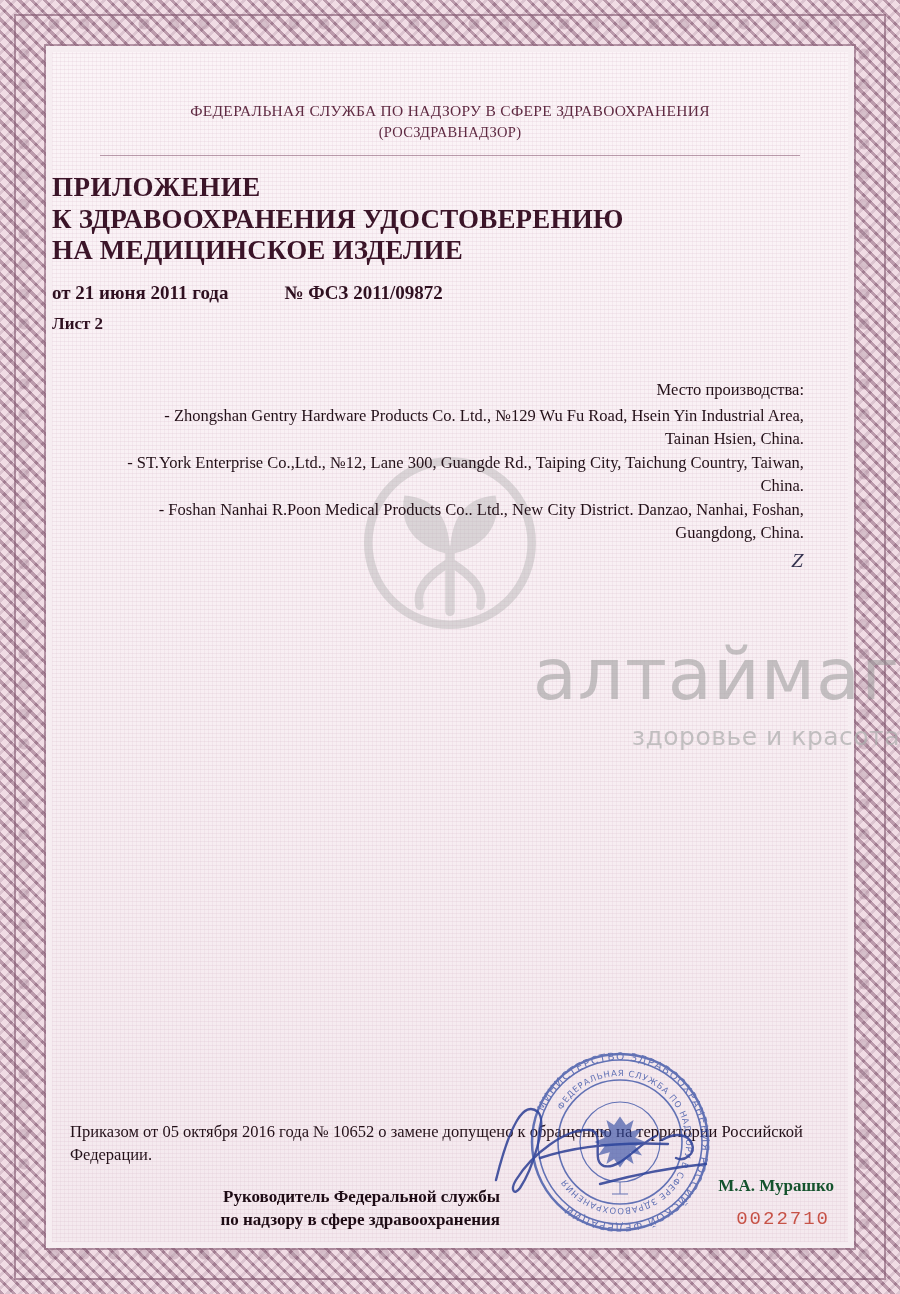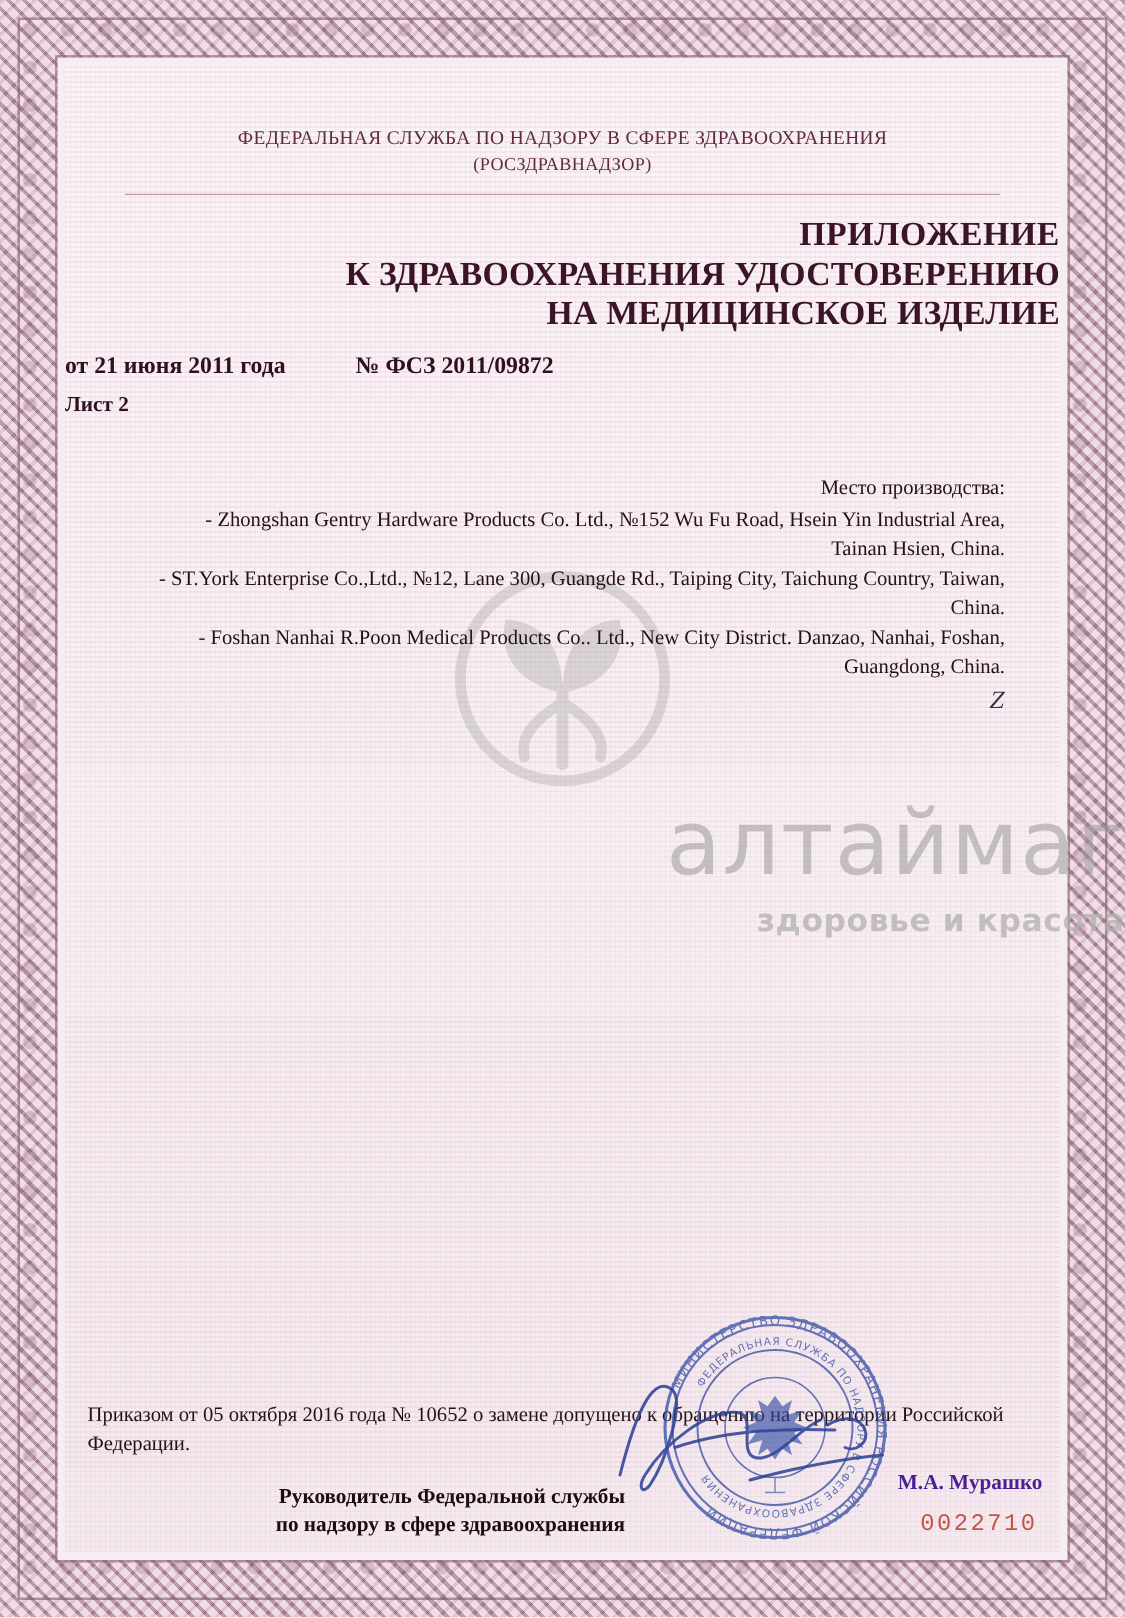--- a/index.html
+++ b/index.html
@@ -90,21 +90,21 @@
   }
   .org .line2 { font-size: 14.5px; text-align: center; }
 
   .rule {
     width: 700px;
     margin: 12px auto 0 auto;
     border-top: 1px solid rgba(130,80,108,0.55);
   }
 
   .title {
-    text-align: right;
+    text-align: left;
     color: #3b1428;
     font-weight: bold;
     margin-top: 16px;
     line-height: 1.16;
   }
   .title .t1 { font-size: 27px; letter-spacing: .5px; }
   .title .t2 { font-size: 27px; letter-spacing: .2px; }
   .title .t3 { font-size: 27px; letter-spacing: .2px; }
 
   .docline {
@@ -165,21 +165,20 @@
     letter-spacing: 1px;
     margin-top: -6px;
   }
   .wm-sub {
     font-family: "DejaVu Sans", sans-serif;
     font-size: 25px;
     color: #b0b0b0;
     opacity: .75;
     letter-spacing: .5px;
     margin-top: 6px;
-    font-weight: bold;
   }
 
   
   .footer {
     position: absolute;
     left: 70px;
     right: 56px;
     bottom: 62px;
   }
   .order-text {
@@ -197,21 +196,21 @@
     text-align: right;
   }
   .signer .l2 { padding-left: 14px; }
 
   .signature-name {
     position: absolute;
     right: 10px;
     bottom: 36px;
     font-weight: bold;
     font-size: 17px;
-    color: #4c1d95;
+    color: #14532d;
   }
   .serial {
     position: absolute;
     right: 14px;
     bottom: 2px;
     color: #c0392b;
     font-family: Liberation Mono, monospace;
     font-size: 19px;
     letter-spacing: 2px;
     opacity: .85;
@@ -283,21 +282,21 @@
       <div>
         <span class="label">№</span>
         <span>ФСЗ 2011/09872</span>
       </div>
     </div>
 
     <div class="sheet">Лист 2</div>
 
     <div class="body-block">
       <p class="lead">Место производства:</p>
-      <p>- Zhongshan Gentry Hardware Products Co. Ltd., №152 Wu Fu Road, Hsein Yin Industrial Area, Tainan Hsien, China.</p>
+      <p>- Zhongshan Gentry Hardware Products Co. Ltd., №129 Wu Fu Road, Hsein Yin Industrial Area, Tainan Hsien, China.</p>
       <p>- ST.York Enterprise Co.,Ltd., №12, Lane 300, Guangde Rd., Taiping City, Taichung Country, Taiwan, China.</p>
       <p>- Foshan Nanhai R.Poon Medical Products Co.. Ltd., New City District. Danzao, Nanhai, Foshan, Guangdong, China.</p>
       <div class="pen-mark">Z</div>
     </div>
 
   </div>
 
   <div class="footer">
     <div class="order-text">Приказом от 05 октября 2016 года № 10652 о замене допущено к обращению на территории Российской Федерации.</div>
 

